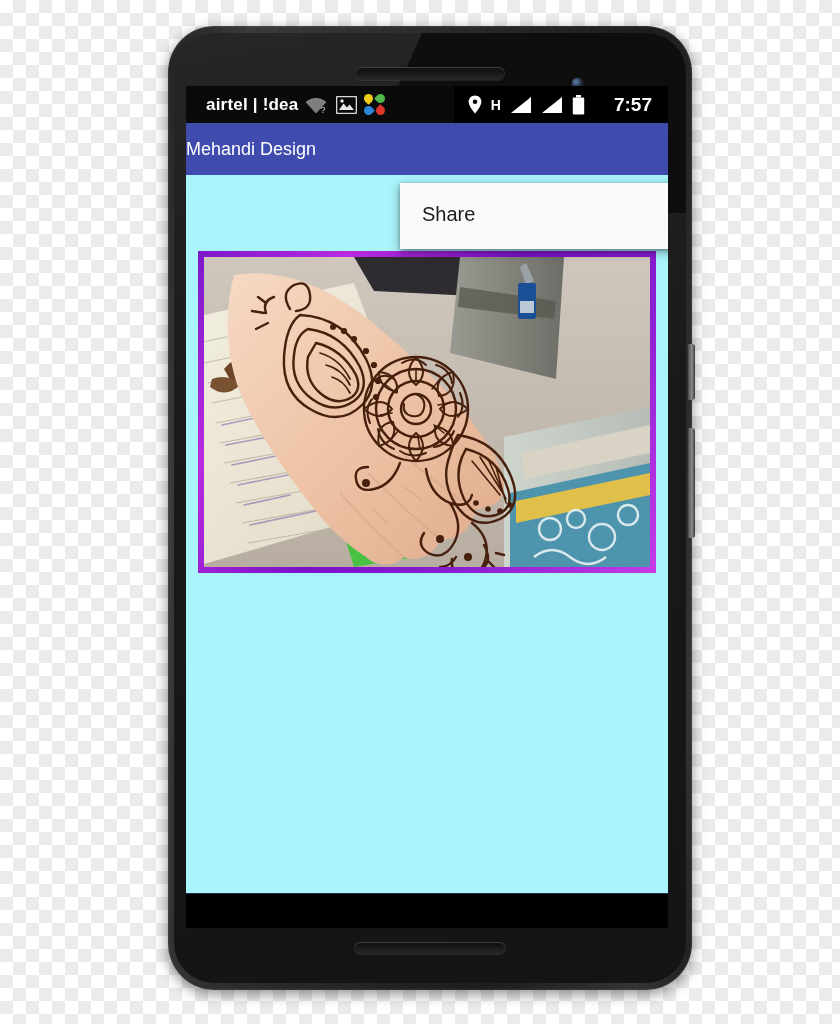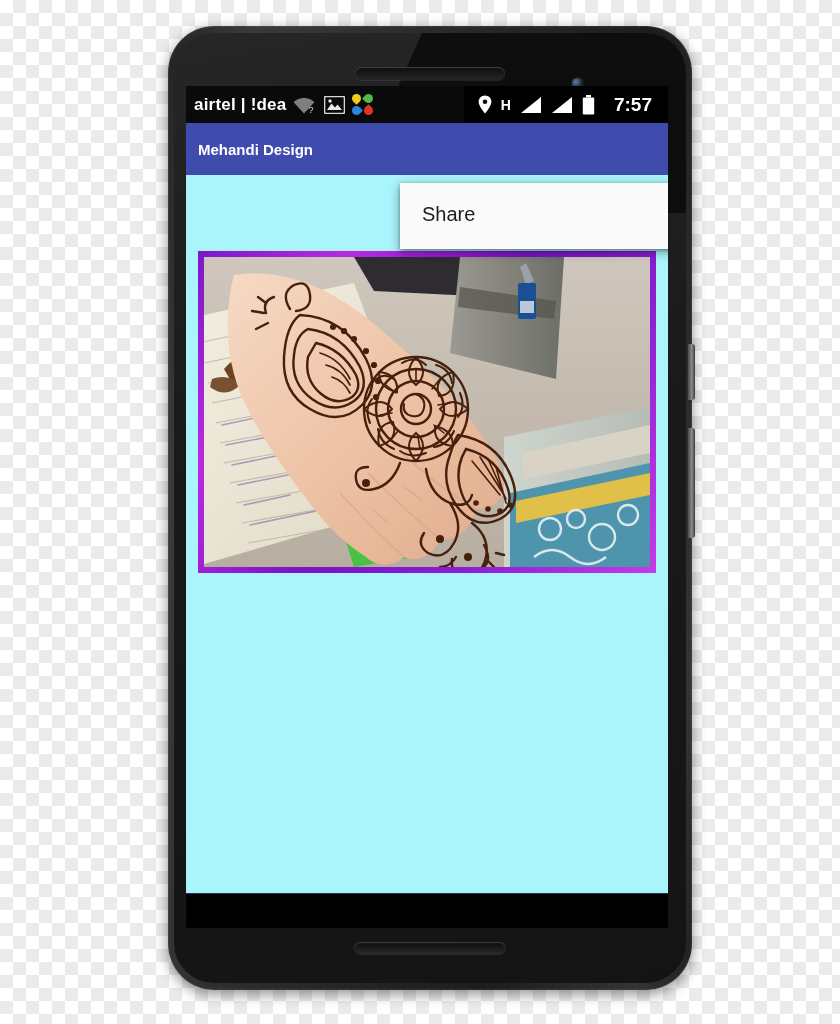--- a/index.html
+++ b/index.html
@@ -68,46 +68,46 @@
   #screen{
     position:absolute;left:18px;top:60px;width:482px;height:842px;
     background:#000;overflow:hidden;
   }
 
   
   #status-bar{
     position:relative;height:37px;background:#0a0a0a;
     display:flex;align-items:center;color:#fff;
   }
-  #status-left{display:flex;align-items:center;padding-left:8px;gap:7px;flex:1;}
+  #status-left{display:flex;align-items:center;padding-left:20px;gap:7px;flex:1;}
   #carrier{font-size:17px;font-weight:bold;letter-spacing:.2px;white-space:nowrap;}
   #status-right{
     display:flex;align-items:center;gap:9px;padding-right:16px;
     background:#000;height:100%;padding-left:14px;
   }
-  #clock{font-size:19px;font-weight:bold;margin-left:10px;}
+  #clock{font-size:19px;font-weight:bold;margin-left:20px;}
 
   .ico{display:inline-block;line-height:0;}
   svg{display:block;}
 
   
   #clover{width:21px;height:21px;position:relative;}
   #clover span{position:absolute;width:9px;height:9px;border-radius:50% 50% 50% 0;}
   #cl-y{left:0;top:0;background:#f2cc1a;transform:rotate(-45deg);}
   #cl-g{right:0;top:0;background:#52b84b;transform:rotate(45deg);}
   #cl-b{left:0;bottom:0;background:#2a86d8;transform:rotate(-135deg);}
   #cl-r{right:0;bottom:0;background:#e0352b;transform:rotate(135deg);}
 
   
   #app-bar{
     position:relative;height:52px;background:#3f4bad;
     display:flex;align-items:center;
   }
   #app-title{
-    color:#fff;font-size:15px;font-weight:bold;padding-left:12px;white-space:nowrap;
+    color:#fff;font-size:18px;font-weight:normal;padding-left:0;white-space:nowrap;
   }
 
   
   #content{
     position:relative;height:718px;background:#aaf4fb;
   }
   #photo-frame{
     position:absolute;left:12px;top:76px;width:458px;height:322px;
     padding:6px;box-sizing:border-box;
     background:linear-gradient(125deg,#7b18c9 0%,#b92ae0 22%,#7a12c6 48%,#8b1fd2 72%,#c63ae8 100%);

